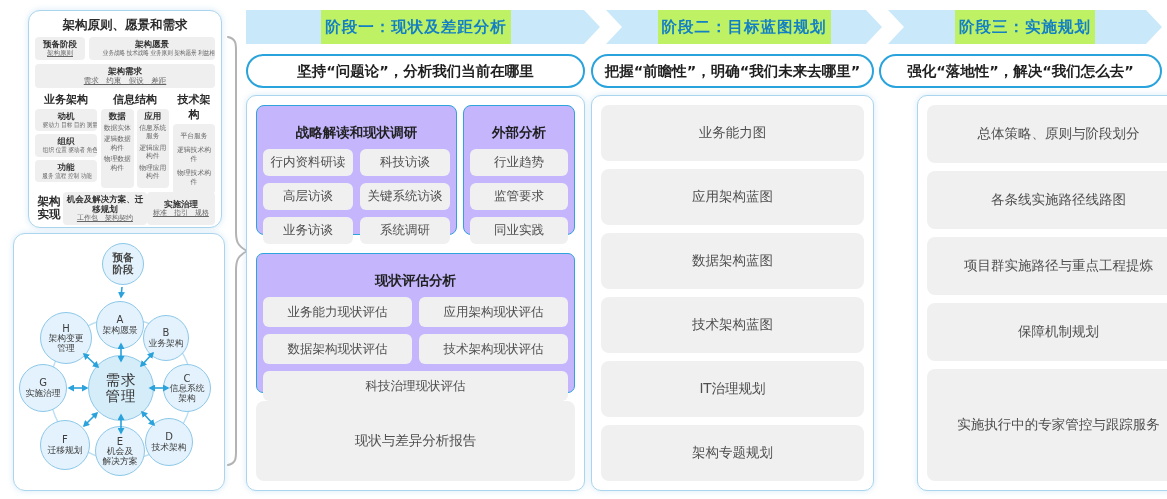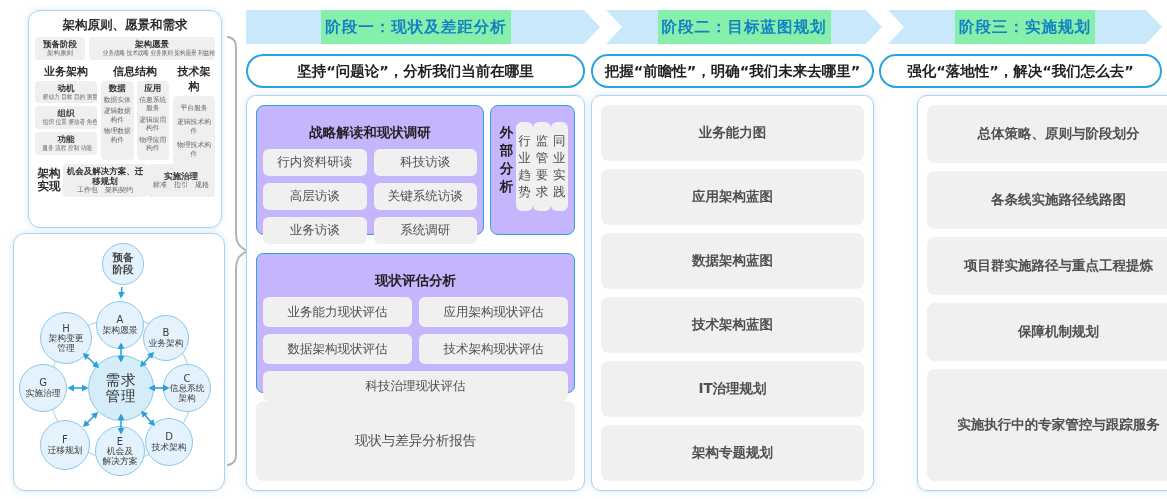--- a/index.html
+++ b/index.html
@@ -7,21 +7,21 @@
          font-family:"DejaVu Sans","Liberation Sans",sans-serif;}
   .panel{position:absolute;background:#fff;border:1.5px solid #abd5ee;border-radius:12px;
          box-shadow:0 0 6px rgba(140,195,230,.35);box-sizing:border-box;}
 
   
   .lt{left:28px;top:10px;width:194px;height:218px;padding:4px 6px;}
   .lt-title{text-align:center;font-weight:bold;font-size:12.5px;color:#2b2b2b;margin:2px 0 3px;}
   .lt-row{display:flex;gap:4px;}
   .gbox{background:#efefef;border-radius:4px;padding:2px 3px;text-align:center;color:#666;box-sizing:border-box;}
   .g-title{font-weight:bold;font-size:8.5px;color:#333;line-height:1.2;}
-  .g-items{font-size:6.5px;color:#666;white-space:nowrap;line-height:1.3;}
+  .g-items{font-size:6.5px;color:#666;white-space:nowrap;line-height:1.3;text-decoration:underline;}
   .squeeze{display:inline-block;transform:scaleX(.85);transform-origin:50% 50%;}
   .prep{width:50px;}
   .vision{flex:1;overflow:hidden;}
   .req{margin-top:4px;}
   .req .g-items{font-size:7.5px;}
   .lt-cols{display:flex;gap:4px;margin-top:4px;height:96px;}
   .col-header{text-align:center;font-weight:bold;font-size:11px;color:#2b2b2b;margin-bottom:2px;}
   .col-b{width:62px;display:flex;flex-direction:column;}
   .col-b .gbox{margin-bottom:3px;overflow:hidden;}
   .col-i{width:68px;display:flex;flex-direction:column;}
@@ -62,21 +62,21 @@
   .c-g{left:5px;top:130px;width:48px;height:48px;}
   .c-h{left:26px;top:78px;width:52px;height:52px;}
 
   
   .band{position:absolute;top:10px;height:34px;background:#c9e8fa;display:flex;align-items:center;
         justify-content:center;}
   .band-1{left:246px;width:354px;clip-path:polygon(0 0,calc(100% - 16px) 0,100% 50%,calc(100% - 16px) 100%,0 100%);}
   .band-2{left:606px;width:276px;clip-path:polygon(0 0,calc(100% - 16px) 0,100% 50%,calc(100% - 16px) 100%,0 100%,16px 50%);}
   .band-3{left:888px;width:274px;clip-path:polygon(0 0,calc(100% - 16px) 0,100% 50%,calc(100% - 16px) 100%,0 100%,16px 50%);}
   .band-text{color:#1480c4;font-weight:bold;font-size:15.5px;letter-spacing:1px;
-             background:#86efac;padding:14px 4px;border-radius:2px;}
+             background:#bef264;padding:14px 4px;border-radius:2px;}
   .band-1 .band-text{margin-right:14px;}
 
   
   .subtitle{position:absolute;top:54px;height:34px;background:#fff;border:2px solid #29a3dc;
             border-radius:17px;display:flex;align-items:center;justify-content:center;
             font-weight:bold;font-size:14.5px;color:#1f1f1f;box-sizing:border-box;}
   .sub-1{left:246px;width:339px;}
   .sub-2{left:591px;width:283px;}
   .sub-3{left:879px;width:283px;}
 
@@ -84,51 +84,55 @@
   .content{position:absolute;top:95px;height:396px;border-radius:10px;padding:9px;}
   .cont-1{left:246px;width:339px;}
   .cont-2{left:591px;width:283px;}
   .cont-3{left:917px;width:283px;}
   .cflex{display:flex;flex-direction:column;height:100%;box-sizing:border-box;}
 
   .p1-top{display:flex;gap:6px;height:130px;}
   .section{border:1.5px solid #2ea3dc;border-radius:8px;padding:16px 6px;box-sizing:border-box;background:#c4b5fd;}
   .sec-title{text-align:center;font-weight:bold;font-size:13.5px;color:#1f1f1f;margin:2px 0 7px;}
   .strategy{flex:1;}
-  .external{width:85px;display:flex;flex-direction:row;}
+  .external{width:112px;display:flex;flex-direction:column;}
   .grid2{display:grid;grid-template-columns:1fr 1fr;gap:7px;}
   .item{background:#f0f0f0;border-radius:6px;color:#4f4f4f;font-size:12.5px;display:flex;
         align-items:center;justify-content:center;min-height:27px;text-align:center;}
   .external .item{margin-bottom:7px;}
   .assessment{margin-top:18px;height:140px;border-radius:7px;}
   .assessment .item{min-height:30px;}
   .span2{grid-column:1/3;}
   .report{margin-top:8px;flex:1;background:#f0f0f0;border-radius:8px;display:flex;align-items:center;
           justify-content:center;font-size:13.5px;color:#4f4f4f;}
   .stack{display:flex;flex-direction:column;gap:8px;height:100%;box-sizing:border-box;}
-  .stack .item{flex:1;font-size:13.5px;border-radius:8px;font-weight:bold;}
+  .stack .item{flex:1;font-size:13.5px;border-radius:8px;}
   .p3 .item{flex:none;height:58px;}
   .p3 .item.tall{flex:1;height:auto;}
 </style>
 </head>
 <body>
 
 <div class="stage">
 
   <div class="panel lt">
     <div class="lt-title">架构原则、愿景和需求</div>
     <div class="lt-row">
       <div class="gbox prep">
         <div class="g-title">预备阶段</div>
         <div class="g-items">架构原则</div>
       </div>
       <div class="gbox vision">
         <div class="g-title">架构愿景</div>
         <div class="g-items"><span class="squeeze">业务战略 技术战略 业务原则 架构愿景 利益相关者</span></div>
       </div>
+    </div>
+    <div class="gbox req">
+      <div class="g-title">架构需求</div>
+      <div class="g-items">需求　约束　假设　差距</div>
     </div>
     <div class="lt-cols">
       <div class="col-b">
         <div class="col-header">业务架构</div>
         <div class="gbox">
           <div class="g-title">动机</div>
           <div class="g-items"><span class="squeeze">驱动力 目标 目的 测量</span></div>
         </div>
         <div class="gbox">
           <div class="g-title">组织</div>

